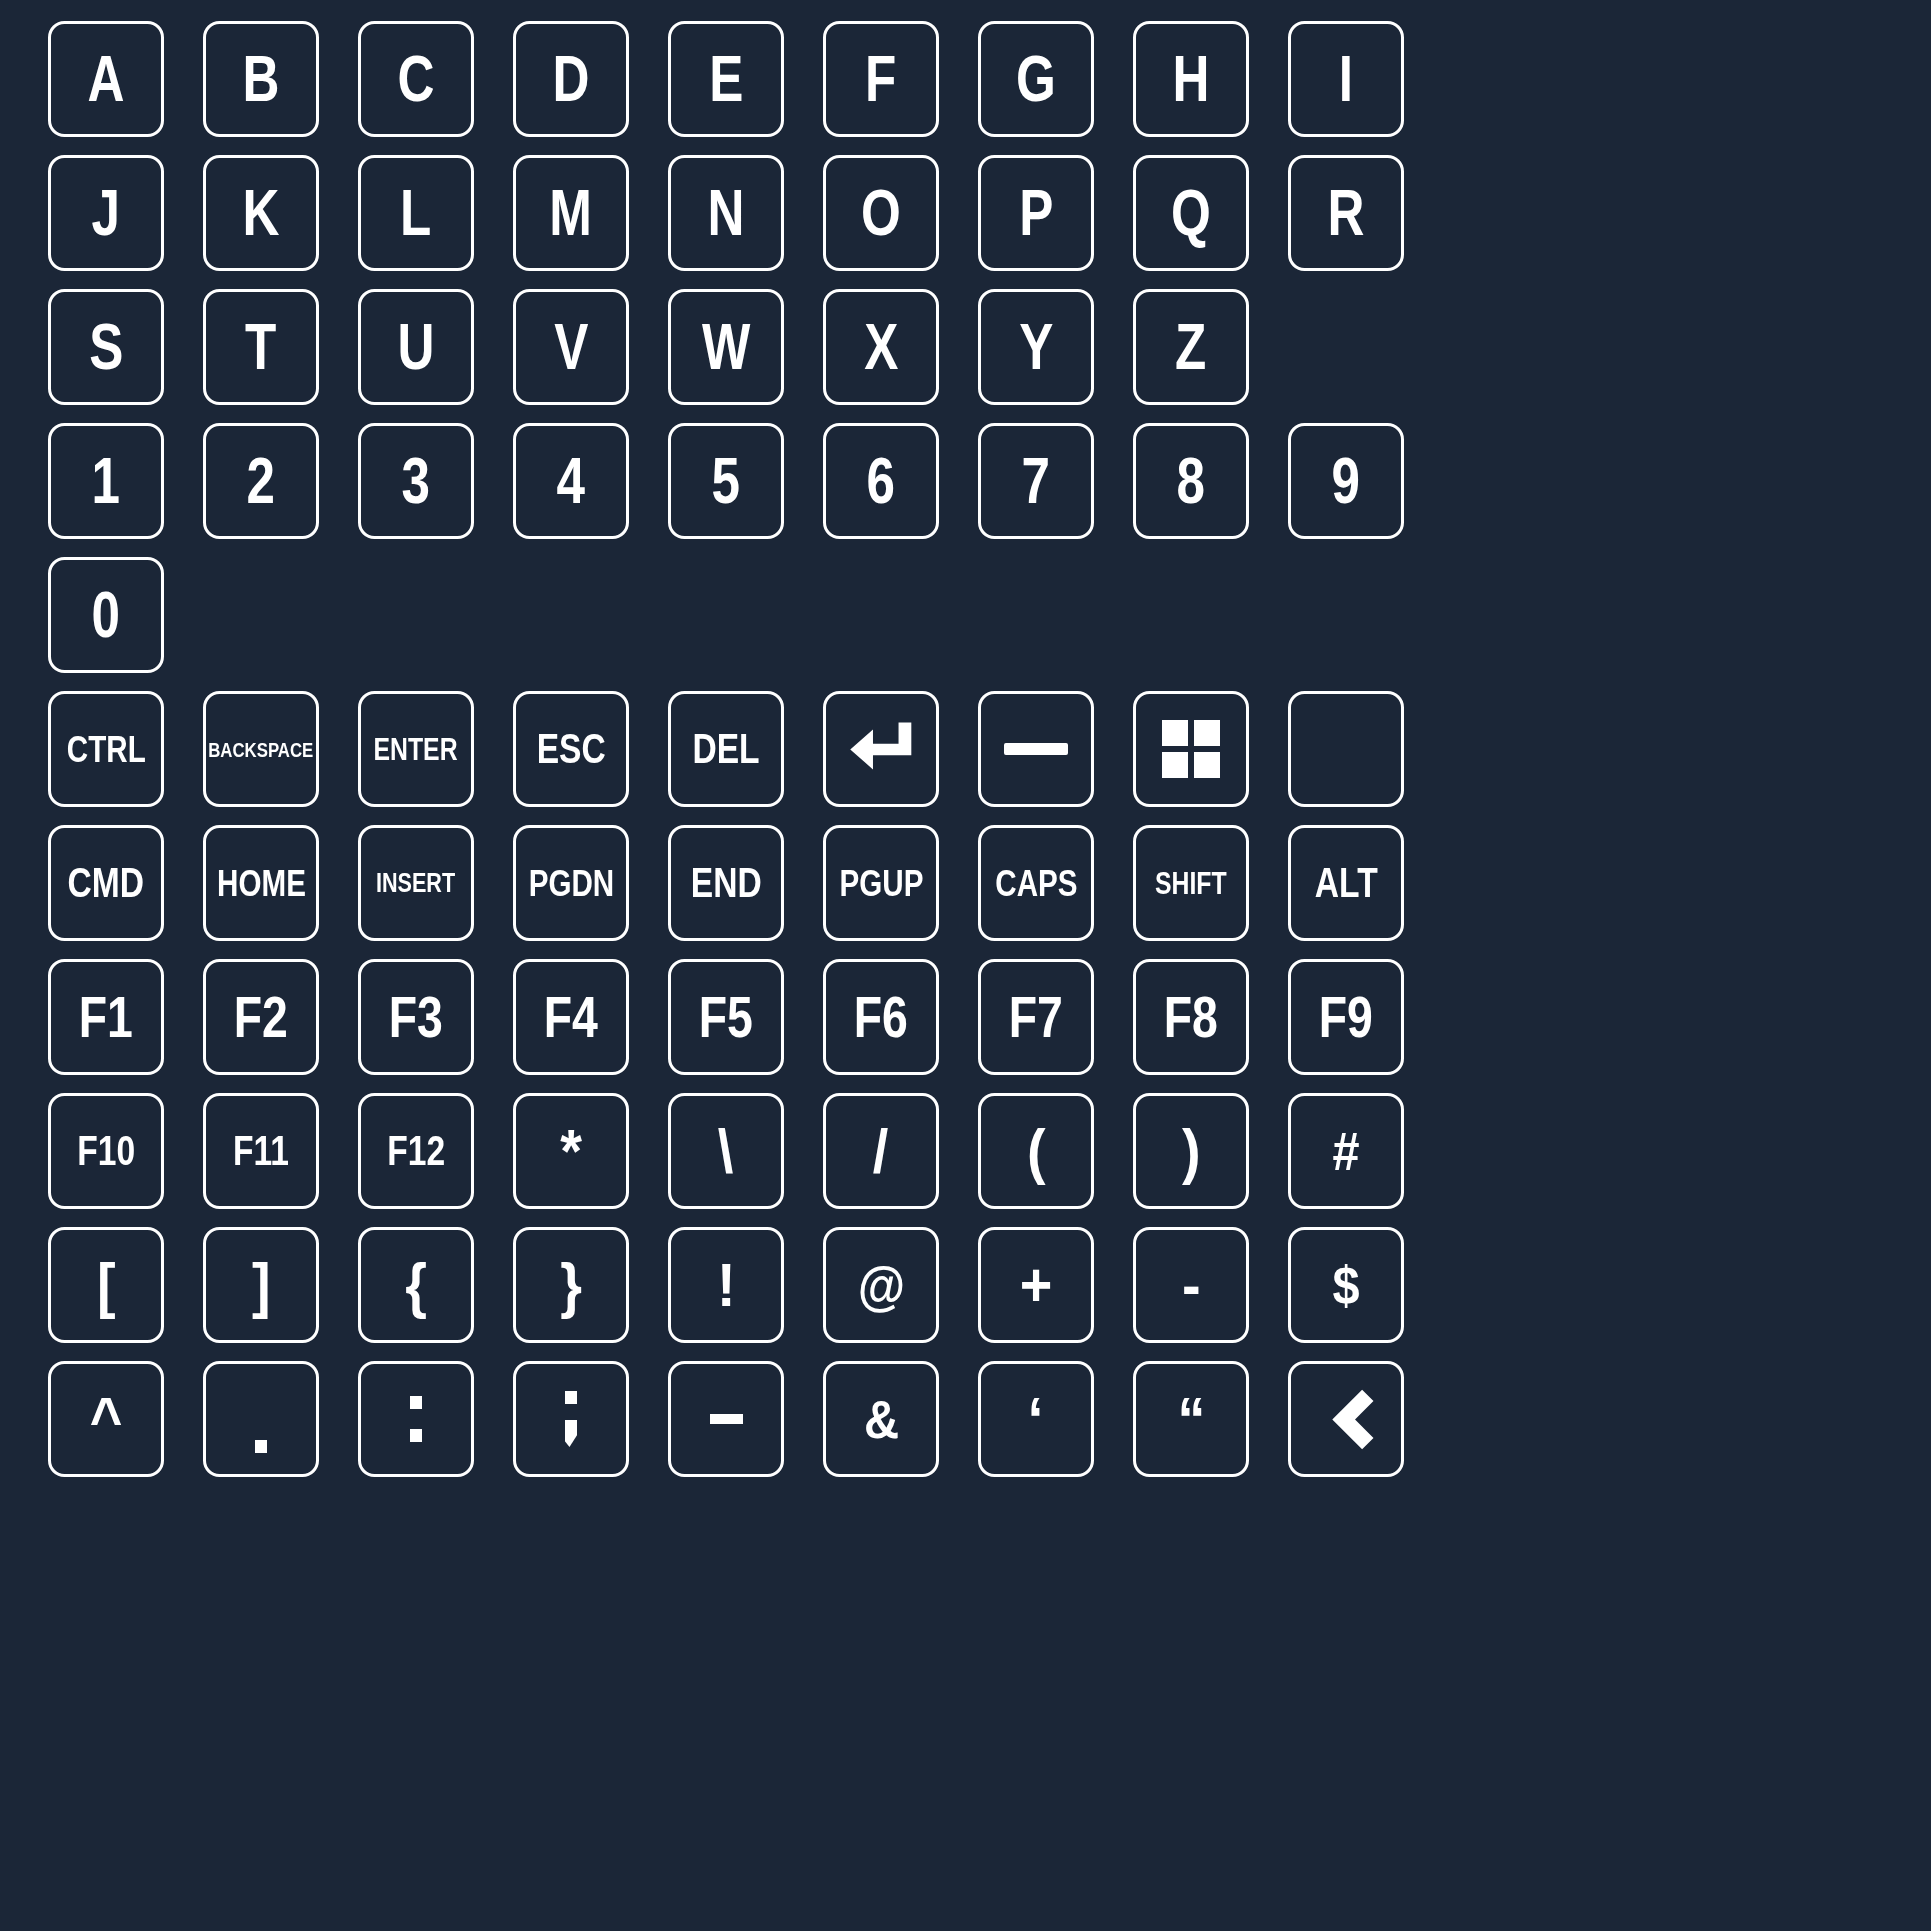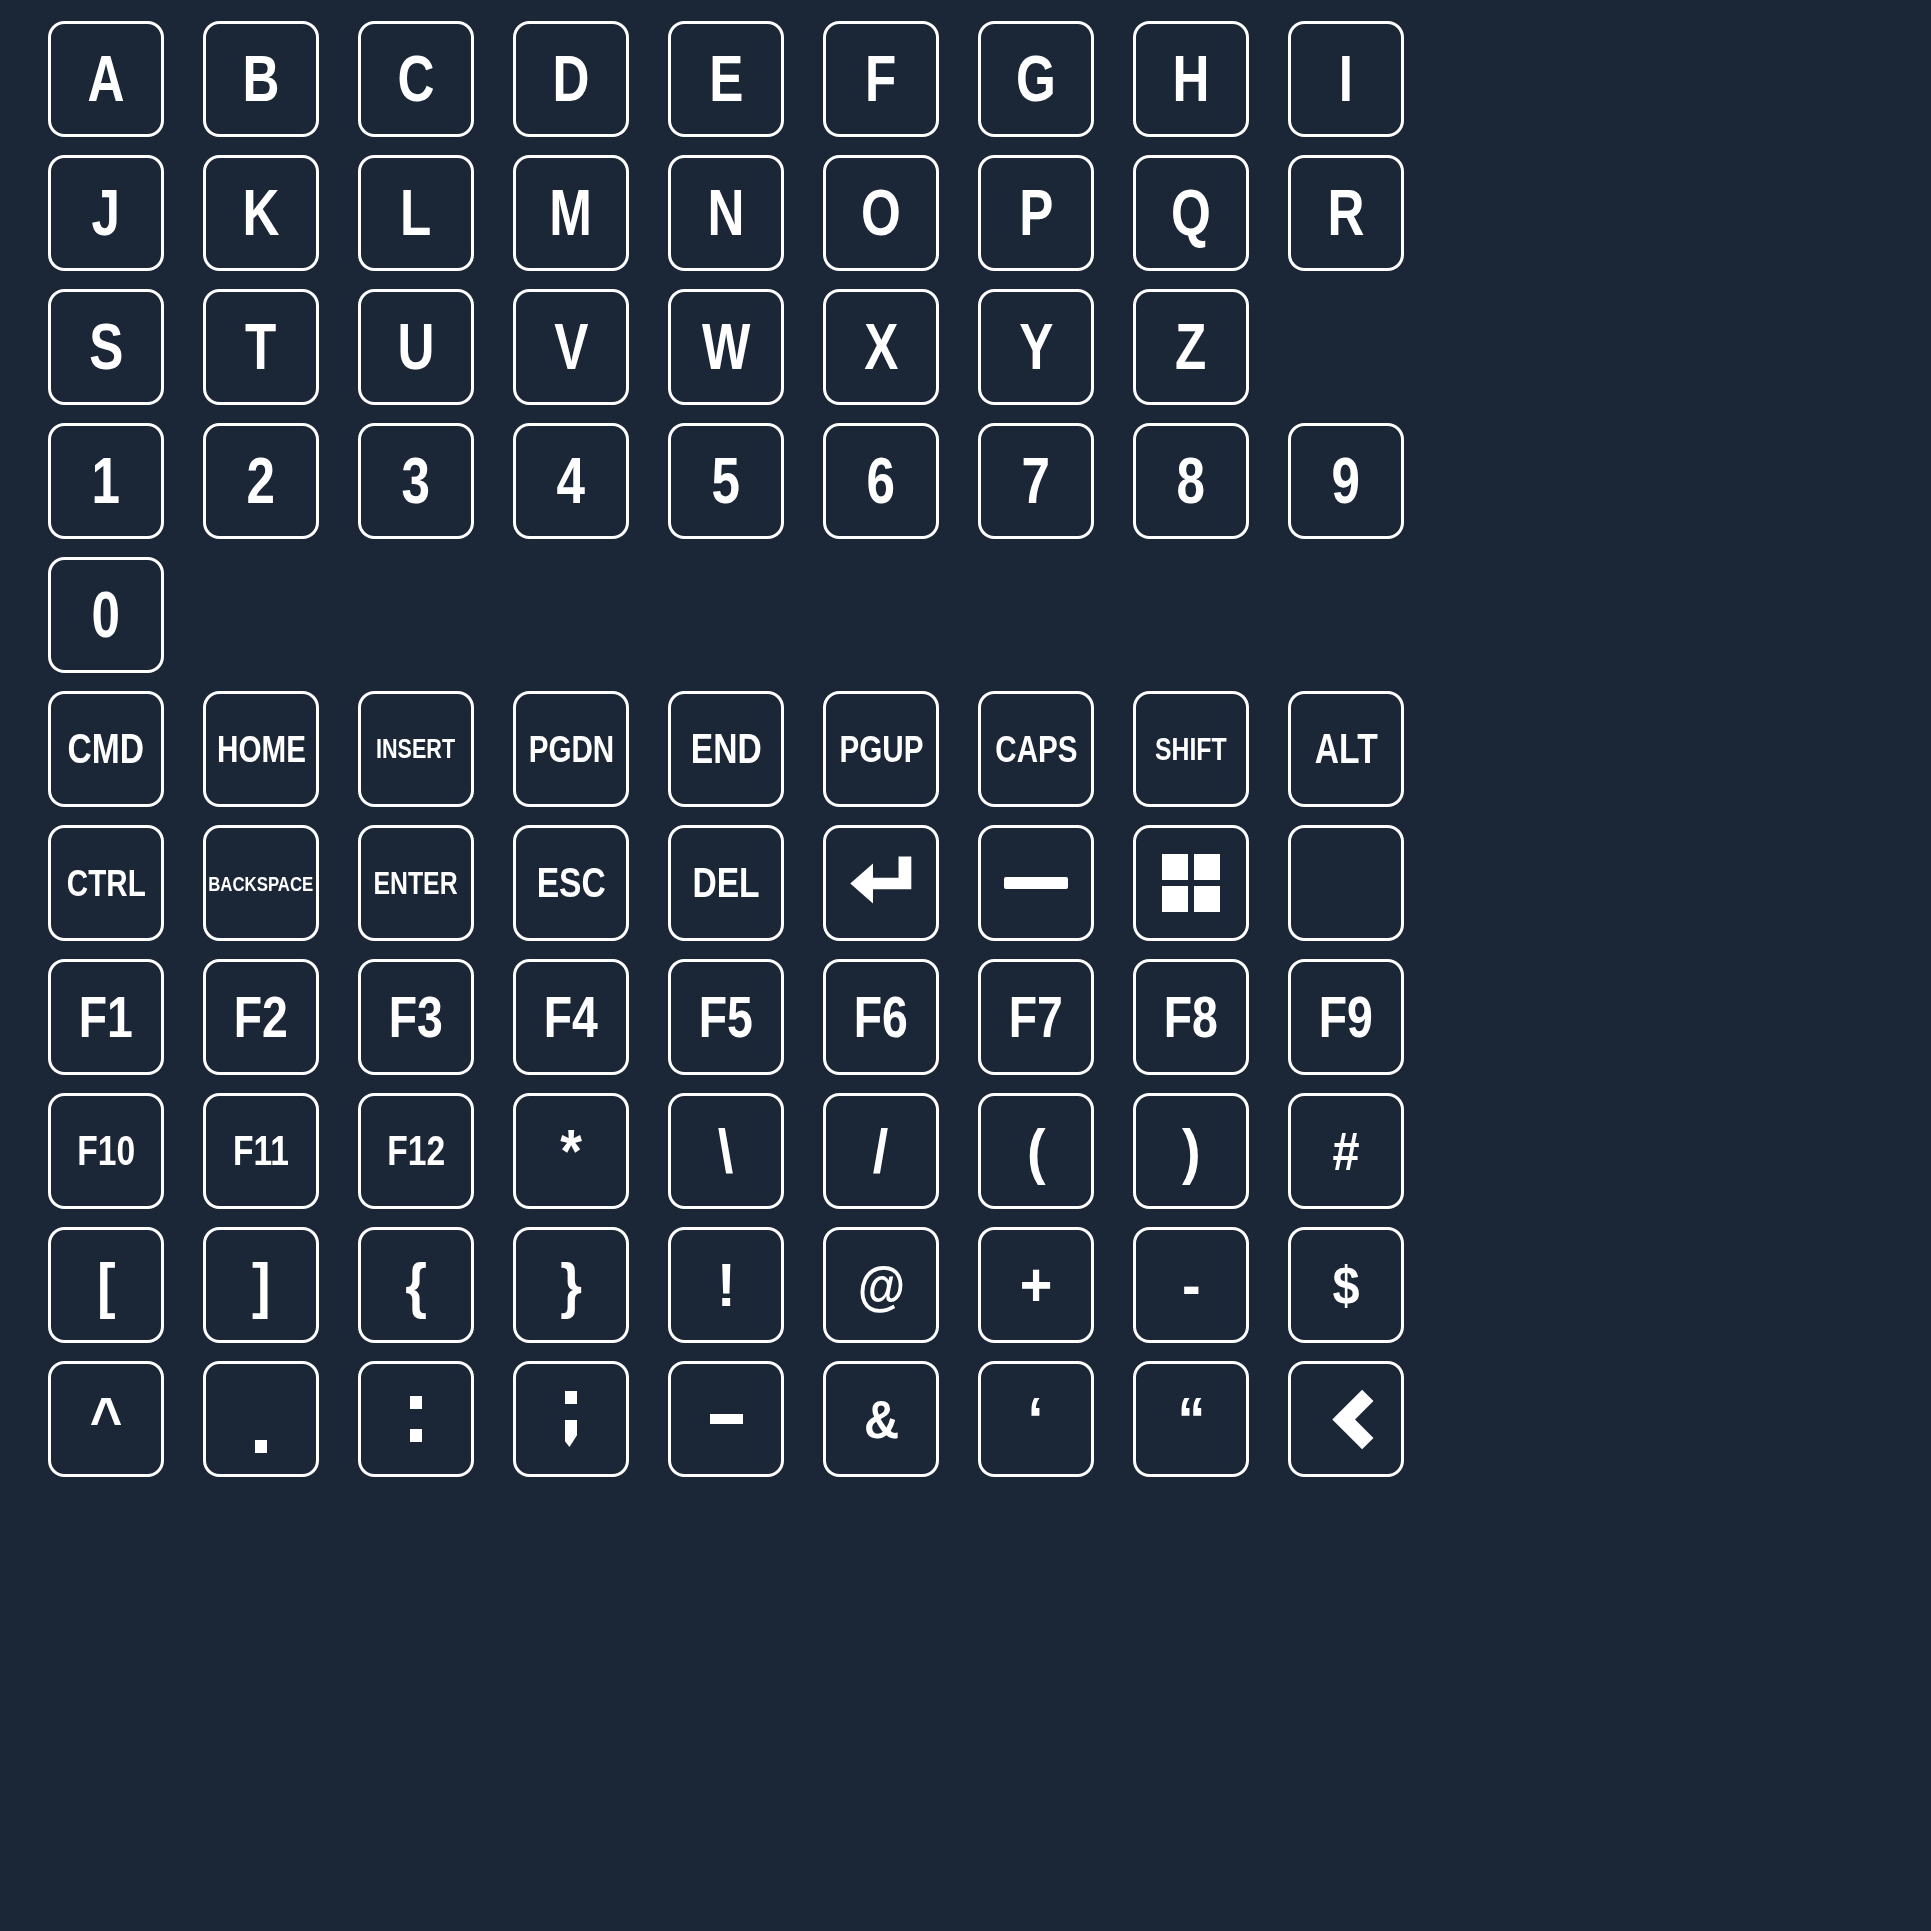--- a/index.html
+++ b/index.html
@@ -208,49 +208,20 @@
         <span class="glyph s-1">9</span>
       </div>
     </div>
     <div class="key-row">
       <div class="key">
         <span class="glyph s-1">0</span>
       </div>
     </div>
     <div class="key-row">
       <div class="key">
-        <span class="glyph s-3">CMD</span>
-      </div>
-      <div class="key">
-        <span class="glyph s-4">HOME</span>
-      </div>
-      <div class="key">
-        <span class="glyph s-6">INSERT</span>
-      </div>
-      <div class="key">
-        <span class="glyph s-4">PGDN</span>
-      </div>
-      <div class="key">
-        <span class="glyph s-3">END</span>
-      </div>
-      <div class="key">
-        <span class="glyph s-4">PGUP</span>
-      </div>
-      <div class="key">
-        <span class="glyph s-4">CAPS</span>
-      </div>
-      <div class="key">
-        <span class="glyph s-5">SHIFT</span>
-      </div>
-      <div class="key">
-        <span class="glyph s-3">ALT</span>
-      </div>
-    </div>
-    <div class="key-row">
-      <div class="key">
         <span class="glyph s-4">CTRL</span>
       </div>
       <div class="key">
         <span class="glyph s-9">BACKSPACE</span>
       </div>
       <div class="key">
         <span class="glyph s-5">ENTER</span>
       </div>
       <div class="key">
         <span class="glyph s-3">ESC</span>
@@ -273,20 +244,49 @@
           <i></i>
           <i></i>
         </div>
       </div>
       <div class="key">
         <span></span>
       </div>
     </div>
     <div class="key-row">
       <div class="key">
+        <span class="glyph s-3">CMD</span>
+      </div>
+      <div class="key">
+        <span class="glyph s-4">HOME</span>
+      </div>
+      <div class="key">
+        <span class="glyph s-6">INSERT</span>
+      </div>
+      <div class="key">
+        <span class="glyph s-4">PGDN</span>
+      </div>
+      <div class="key">
+        <span class="glyph s-3">END</span>
+      </div>
+      <div class="key">
+        <span class="glyph s-4">PGUP</span>
+      </div>
+      <div class="key">
+        <span class="glyph s-4">CAPS</span>
+      </div>
+      <div class="key">
+        <span class="glyph s-5">SHIFT</span>
+      </div>
+      <div class="key">
+        <span class="glyph s-3">ALT</span>
+      </div>
+    </div>
+    <div class="key-row">
+      <div class="key">
         <span class="glyph s-2">F1</span>
       </div>
       <div class="key">
         <span class="glyph s-2">F2</span>
       </div>
       <div class="key">
         <span class="glyph s-2">F3</span>
       </div>
       <div class="key">
         <span class="glyph s-2">F4</span>

